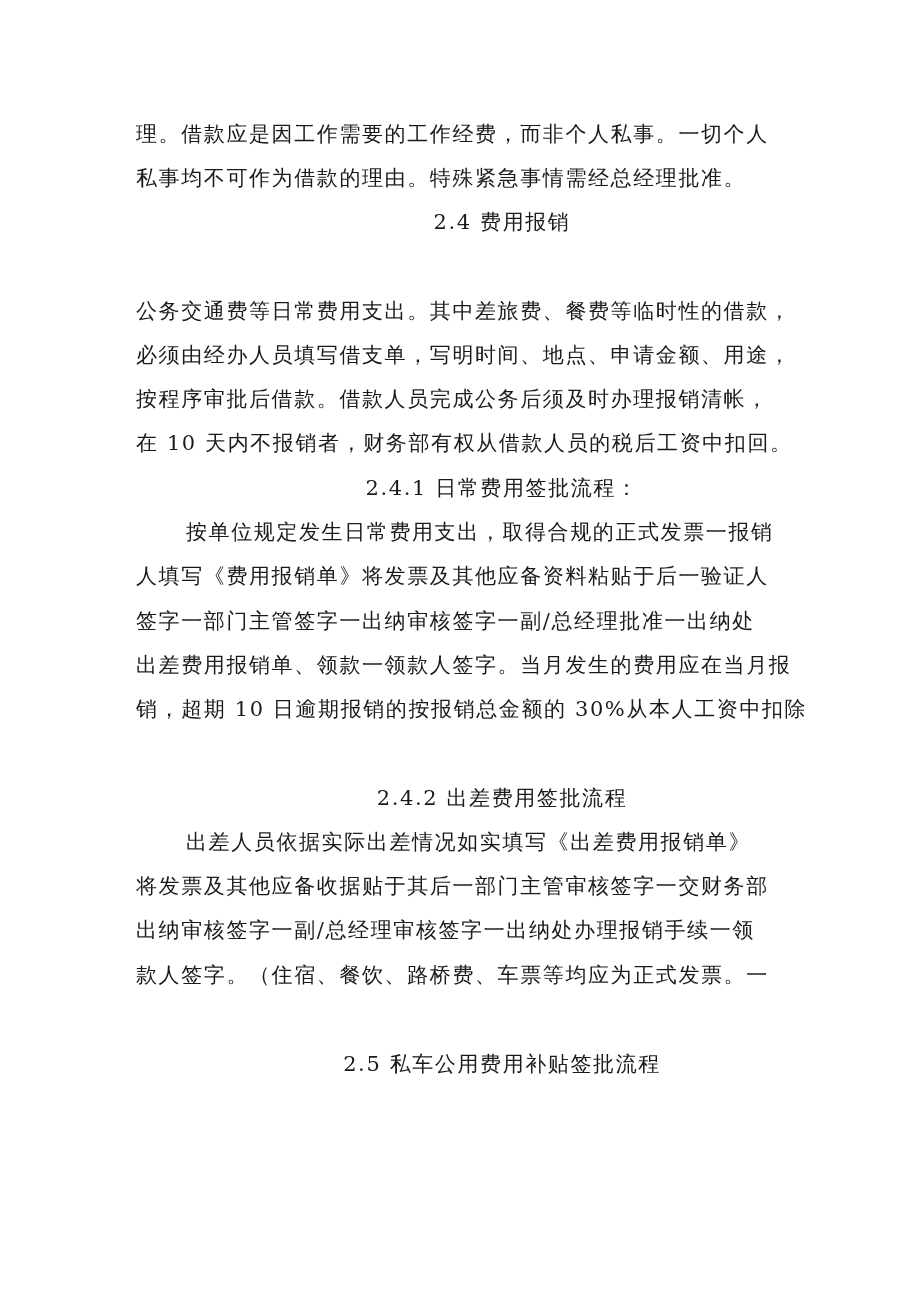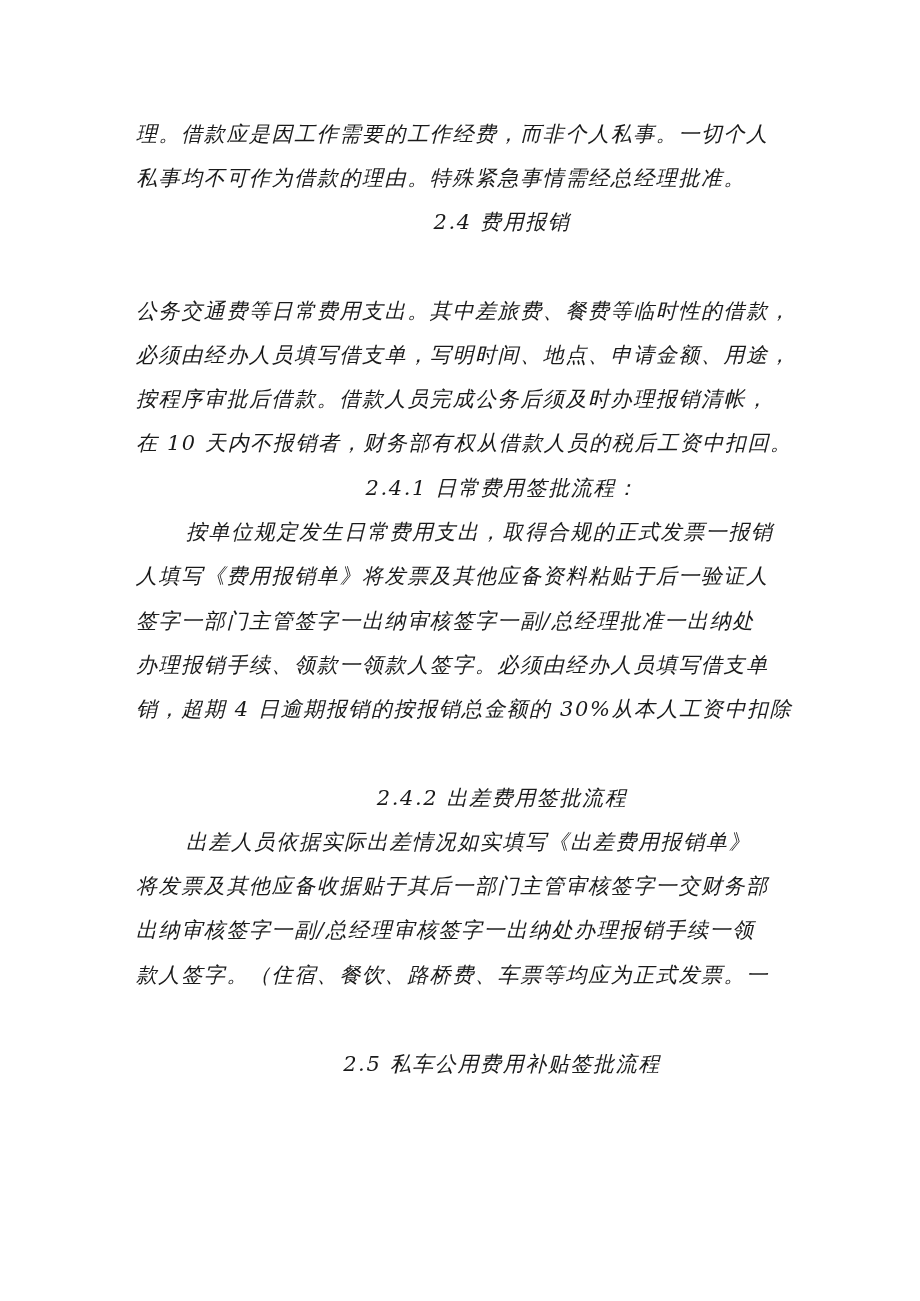--- a/index.html
+++ b/index.html
@@ -15,21 +15,20 @@
       font-family: "DejaVu Serif", "Liberation Serif", serif;
       color: #1a1a1a;
     }
     .page {
       position: absolute;
       left: 0;
       top: 0;
       width: 920px;
       height: 1301px;
       background: #ffffff;
-      font-style: italic;
     }
     .line {
       position: absolute;
       left: 136px;
       width: 660px;
       font-size: 21px;
       line-height: 28px;
       white-space: nowrap;
       letter-spacing: 1.6px;
     }
@@ -44,21 +43,21 @@
   <div class="line" style="top:164px">私事均不可作为借款的理由。特殊紧急事情需经总经理批准。</div>
   <div class="line heading" style="top:208px">2.4 费用报销</div>
   <div class="line" style="top:297px">公务交通费等日常费用支出。其中差旅费、餐费等临时性的借款，</div>
   <div class="line" style="top:341px">必须由经办人员填写借支单，写明时间、地点、申请金额、用途，</div>
   <div class="line" style="top:385px">按程序审批后借款。借款人员完成公务后须及时办理报销清帐，</div>
   <div class="line" style="top:429px">在 10 天内不报销者，财务部有权从借款人员的税后工资中扣回。</div>
   <div class="line heading" style="top:474px">2.4.1 日常费用签批流程：</div>
   <div class="line" style="top:562px">人填写《费用报销单》将发票及其他应备资料粘贴于后一验证人</div>
   <div class="line indent" style="top:518px">按单位规定发生日常费用支出，取得合规的正式发票一报销</div>
   <div class="line" style="top:607px">签字一部门主管签字一出纳审核签字一副/总经理批准一出纳处</div>
-  <div class="line" style="top:651px">办理报销手续、领款一领款人签字。必须由经办人员填写借支单</div>
-  <div class="line" style="top:695px">销，超期 4 日逾期报销的按报销总金额的 30%从本人工资中扣除</div>
+  <div class="line" style="top:651px">出差费用报销单、领款一领款人签字。当月发生的费用应在当月报</div>
+  <div class="line" style="top:695px">销，超期 10 日逾期报销的按报销总金额的 30%从本人工资中扣除</div>
   <div class="line heading" style="top:784px">2.4.2 出差费用签批流程</div>
   <div class="line indent" style="top:828px">出差人员依据实际出差情况如实填写《出差费用报销单》</div>
   <div class="line" style="top:872px">将发票及其他应备收据贴于其后一部门主管审核签字一交财务部</div>
   <div class="line" style="top:916px">出纳审核签字一副/总经理审核签字一出纳处办理报销手续一领</div>
   <div class="line" style="top:961px">款人签字。（住宿、餐饮、路桥费、车票等均应为正式发票。一</div>
   <div class="line heading" style="top:1050px">2.5 私车公用费用补贴签批流程</div>
 </div>
 
 </body></html>

